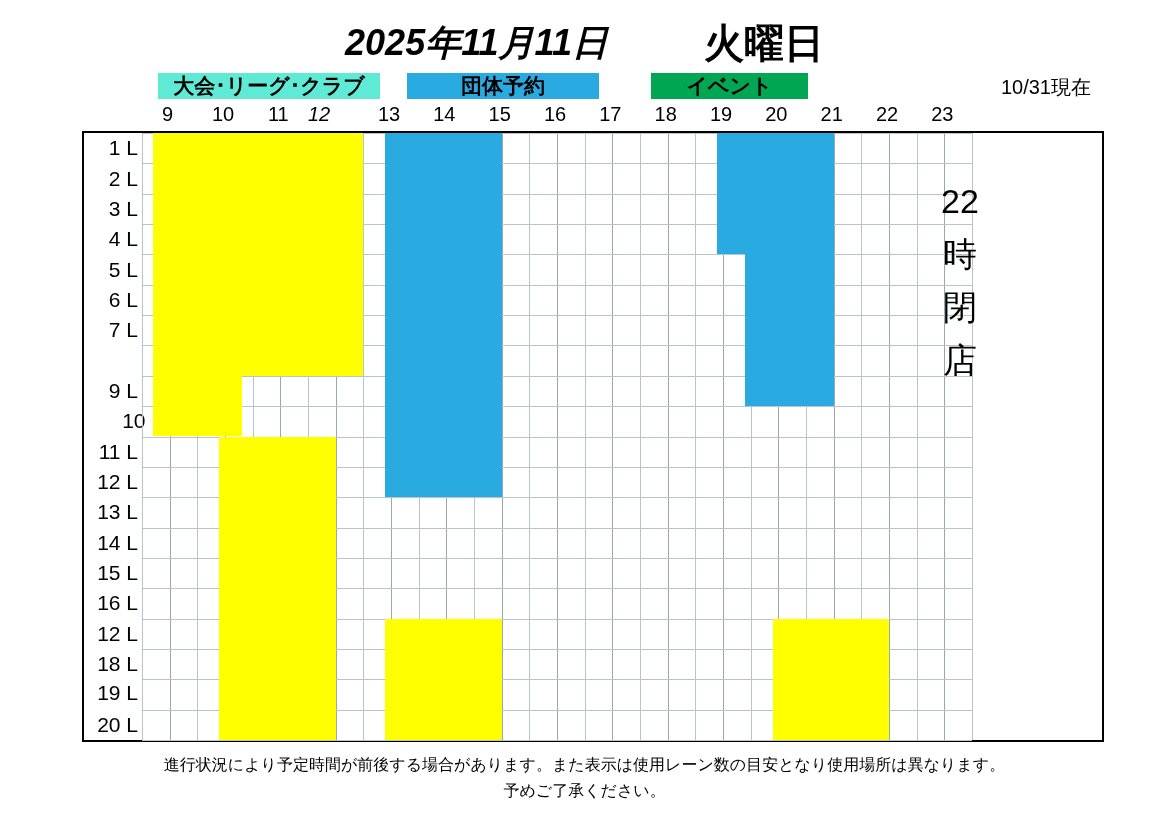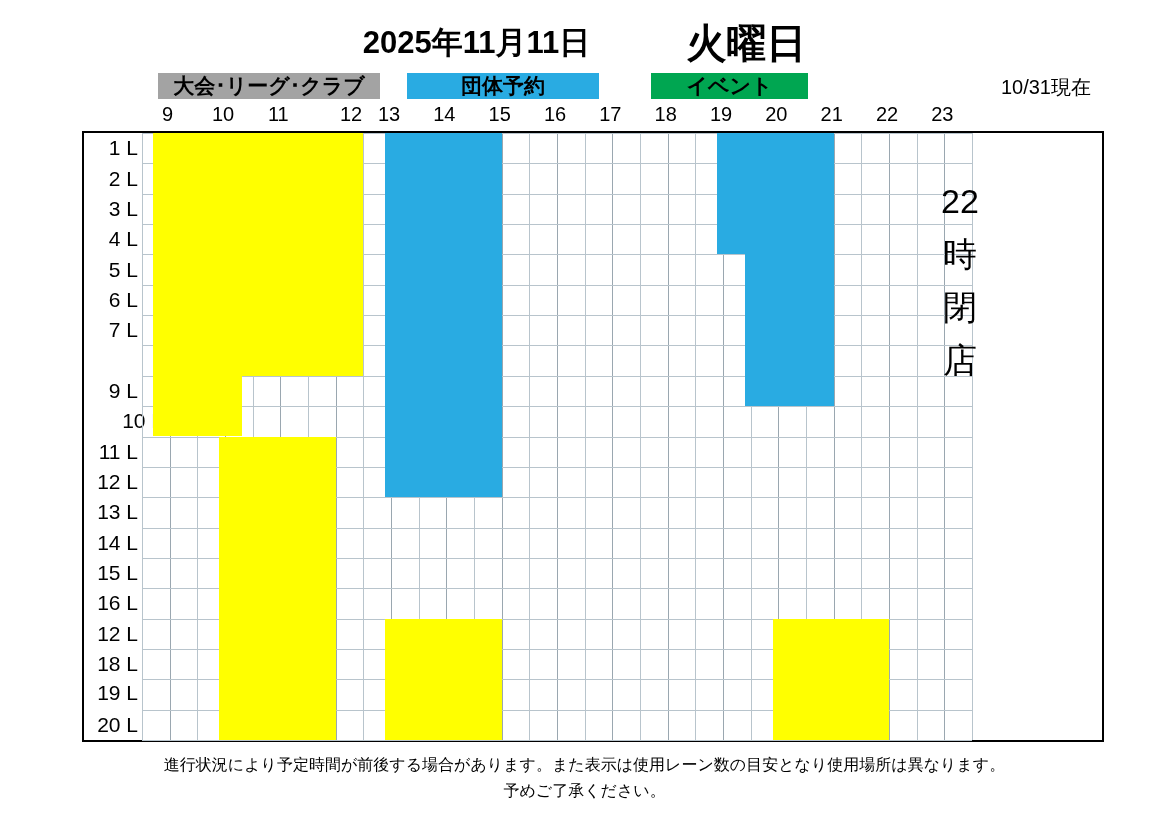--- a/index.html
+++ b/index.html
@@ -21,24 +21,25 @@
     position: absolute;
     left: 0;
     top: 18px;
     width: 1169px;
     height: 50px;
     display: flex;
     justify-content: center;
     align-items: center;
   }
   #title-date {
-    font-size: 31px;
+    font-size: 36px;
     font-weight: bold;
     letter-spacing: 0px;
     white-space: nowrap;
+    font-style: italic;
   }
   #title-weekday {
     font-size: 40px;
     font-weight: bold;
     margin-left: 96px;
     white-space: nowrap;
   }
 
   
   #legend {
@@ -53,21 +54,21 @@
     height: 26px;
     line-height: 26px;
     text-align: center;
     font-size: 21px;
     font-weight: bold;
     color: #000000;
   }
   #legend-tournament {
     left: 158px;
     width: 222px;
-    background: #a3a3a3;
+    background: #5eead4;
   }
   #legend-group {
     left: 407px;
     width: 192px;
     background: #29abe2;
   }
   #legend-event {
     left: 651px;
     width: 157px;
     background: #00a651;
@@ -197,21 +198,21 @@
   <div class="legend-item" id="legend-tournament">大会･リーグ･クラブ</div>
   <div class="legend-item" id="legend-group">団体予約</div>
   <div class="legend-item" id="legend-event">イベント</div>
 </div>
 <div id="legend-asof">10/31現在</div>
 
 <div id="hour-axis">
     <div class="hour-label" style="left: 85.6667px;">9</div>
     <div class="hour-label" style="left: 141px;">10</div>
     <div class="hour-label" style="left: 196.333px;">11</div>
-    <div class="hour-label" style="left: 269px;">12</div>
+    <div class="hour-label" style="left: 237px; font-style: italic;">12</div>
     <div class="hour-label" style="left: 307px;">13</div>
     <div class="hour-label" style="left: 362.333px;">14</div>
     <div class="hour-label" style="left: 417.667px;">15</div>
     <div class="hour-label" style="left: 473px;">16</div>
     <div class="hour-label" style="left: 528.333px;">17</div>
     <div class="hour-label" style="left: 583.667px;">18</div>
     <div class="hour-label" style="left: 639px;">19</div>
     <div class="hour-label" style="left: 694.333px;">20</div>
     <div class="hour-label" style="left: 749.667px;">21</div>
     <div class="hour-label" style="left: 805px;">22</div>

